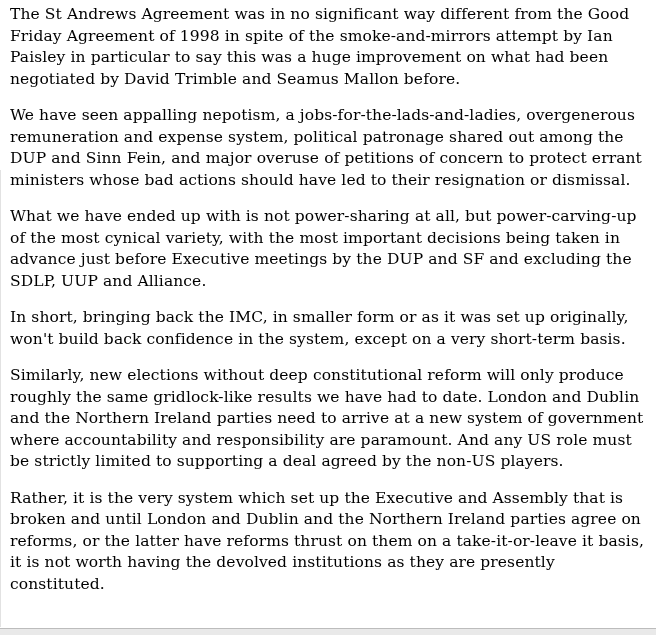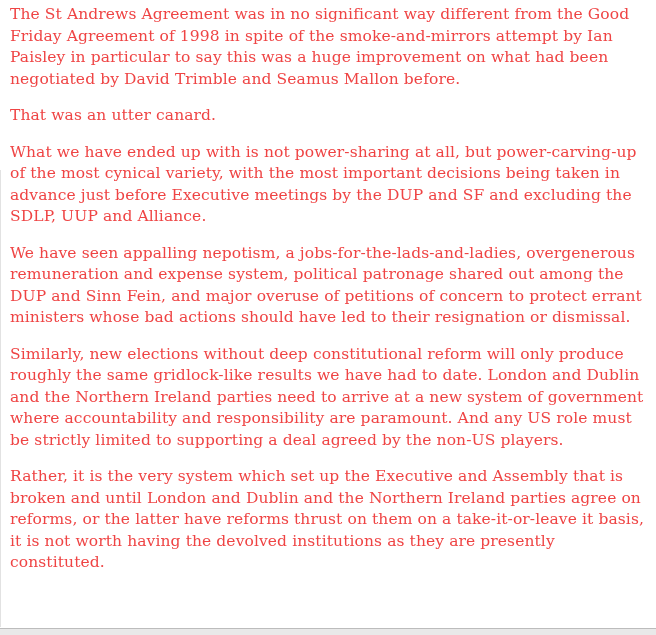--- a/index.html
+++ b/index.html
@@ -9,21 +9,21 @@
     height: 635px;
     overflow: hidden;
     background: #ffffff;
   }
   .page {
     position: relative;
     width: 656px;
     height: 635px;
     background: #ffffff;
     font-family: "DejaVu Serif", "Liberation Serif", serif;
-    color: #ef4444;
+    color: #000000;
   }
   .article {
     position: absolute;
     top: 4px;
     left: 10px;
     right: 12px;
     font-size: 15.5px;
     line-height: 21.5px;
     letter-spacing: 0.1px;
   }
@@ -51,23 +51,23 @@
     box-sizing: border-box;
   }
 </style>
 </head>
 <body>
 
 <div class="page">
 
   <div class="article">
     <p>The St Andrews Agreement was in no significant way different from the Good Friday Agreement of 1998 in spite of the smoke-and-mirrors attempt by Ian Paisley in particular to say this was a huge improvement on what had been negotiated by David Trimble and Seamus Mallon before.</p>
-    <p>That was an utter canard.</p>
+    <p>We have seen appalling nepotism, a jobs-for-the-lads-and-ladies, overgenerous remuneration and expense system, political patronage shared out among the DUP and Sinn Fein, and major overuse of petitions of concern to protect errant ministers whose bad actions should have led to their resignation or dismissal.</p>
     <p>What we have ended up with is not power-sharing at all, but power-carving-up of the most cynical variety, with the most important decisions being taken in advance just before Executive meetings by the DUP and SF and excluding the SDLP, UUP and Alliance.</p>
-    <p>We have seen appalling nepotism, a jobs-for-the-lads-and-ladies, overgenerous remuneration and expense system, political patronage shared out among the DUP and Sinn Fein, and major overuse of petitions of concern to protect errant ministers whose bad actions should have led to their resignation or dismissal.</p>
+    <p>In short, bringing back the IMC, in smaller form or as it was set up originally, won't build back confidence in the system, except on a very short-term basis.</p>
     <p>Similarly, new elections without deep constitutional reform will only produce roughly the same gridlock-like results we have had to date. London and Dublin and the Northern Ireland parties need to arrive at a new system of government where accountability and responsibility are paramount. And any US role must be strictly limited to supporting a deal agreed by the non-US players.</p>
     <p>Rather, it is the very system which set up the Executive and Assembly that is broken and until London and Dublin and the Northern Ireland parties agree on reforms, or the latter have reforms thrust on them on a take-it-or-leave it basis, it is not worth having the devolved institutions as they are presently constituted.</p>
   </div>
 
   <div class="left-edge-line"></div>
 
   <div class="hscrollbar"></div>
 
 </div>
 

